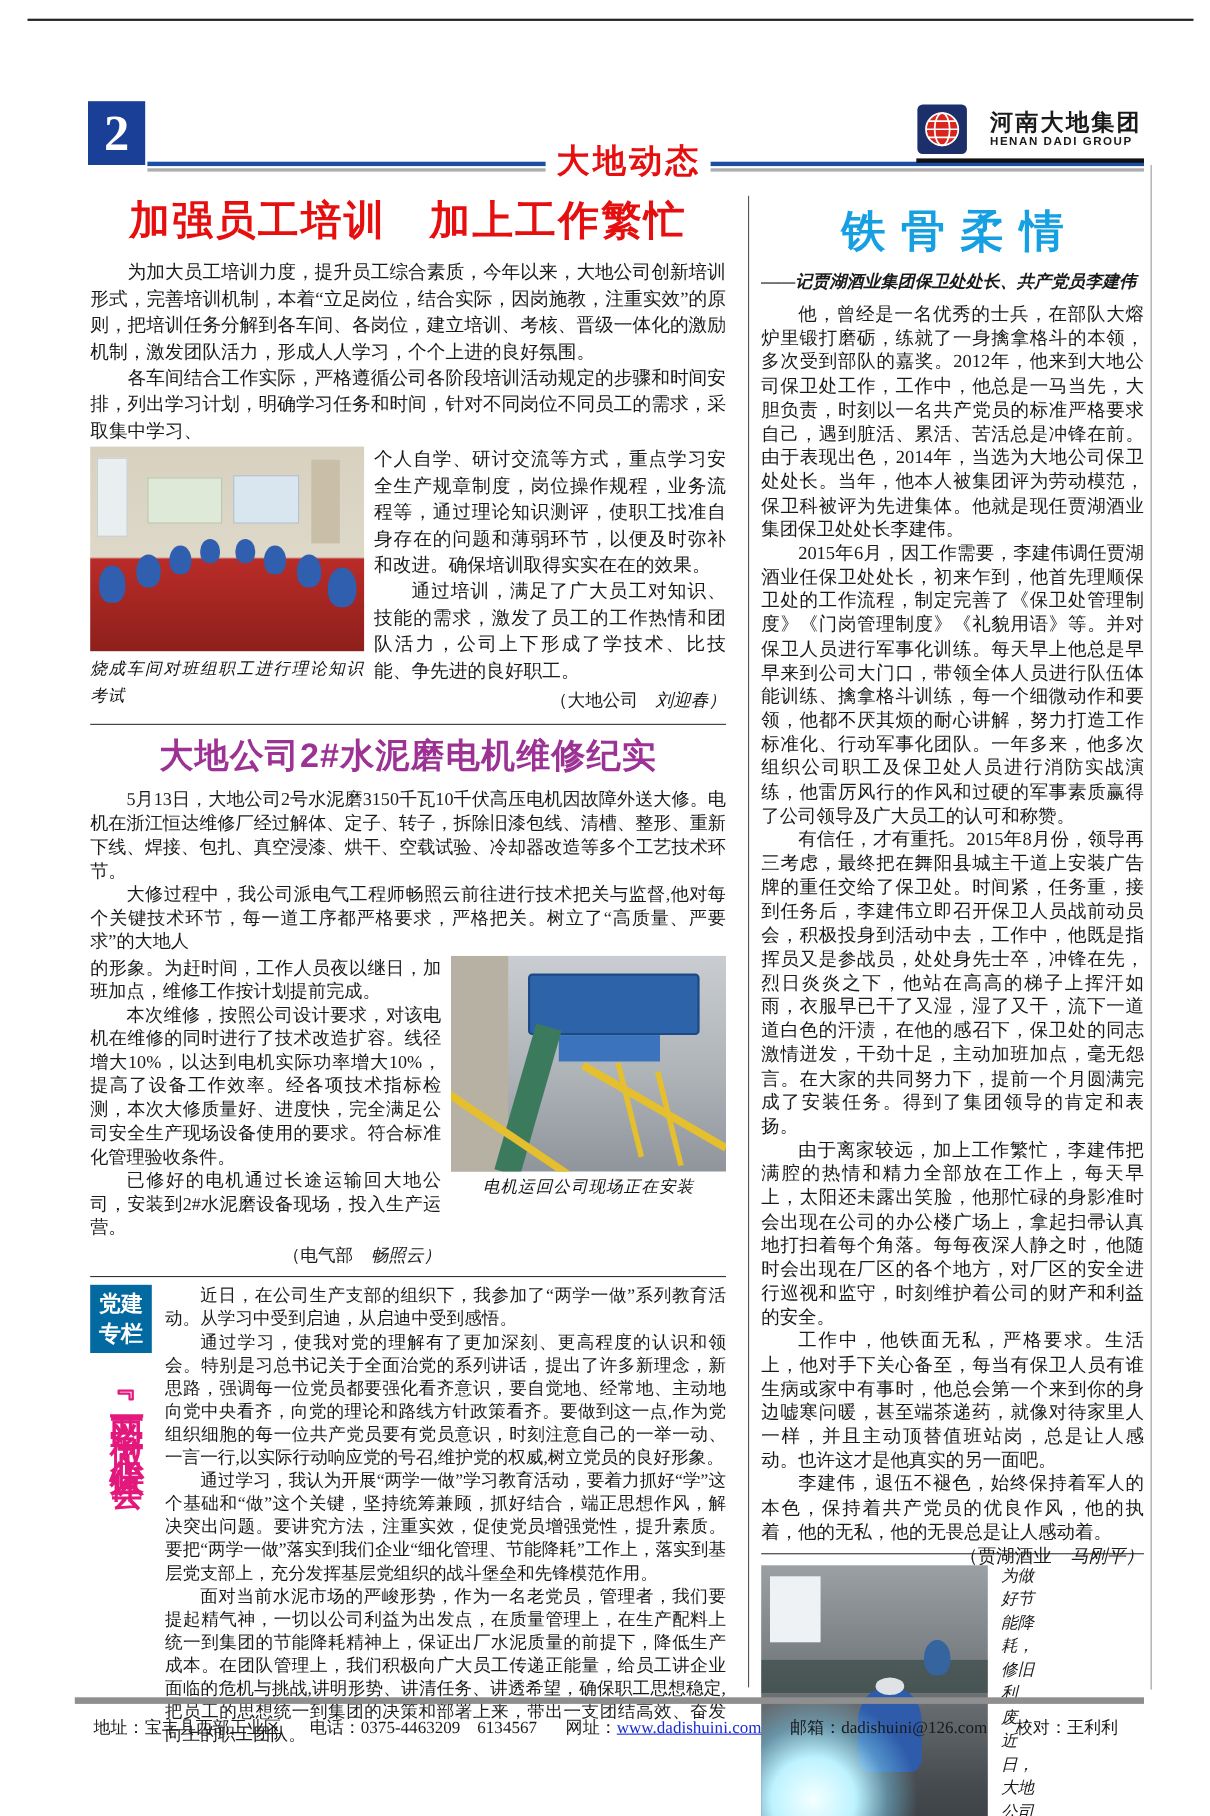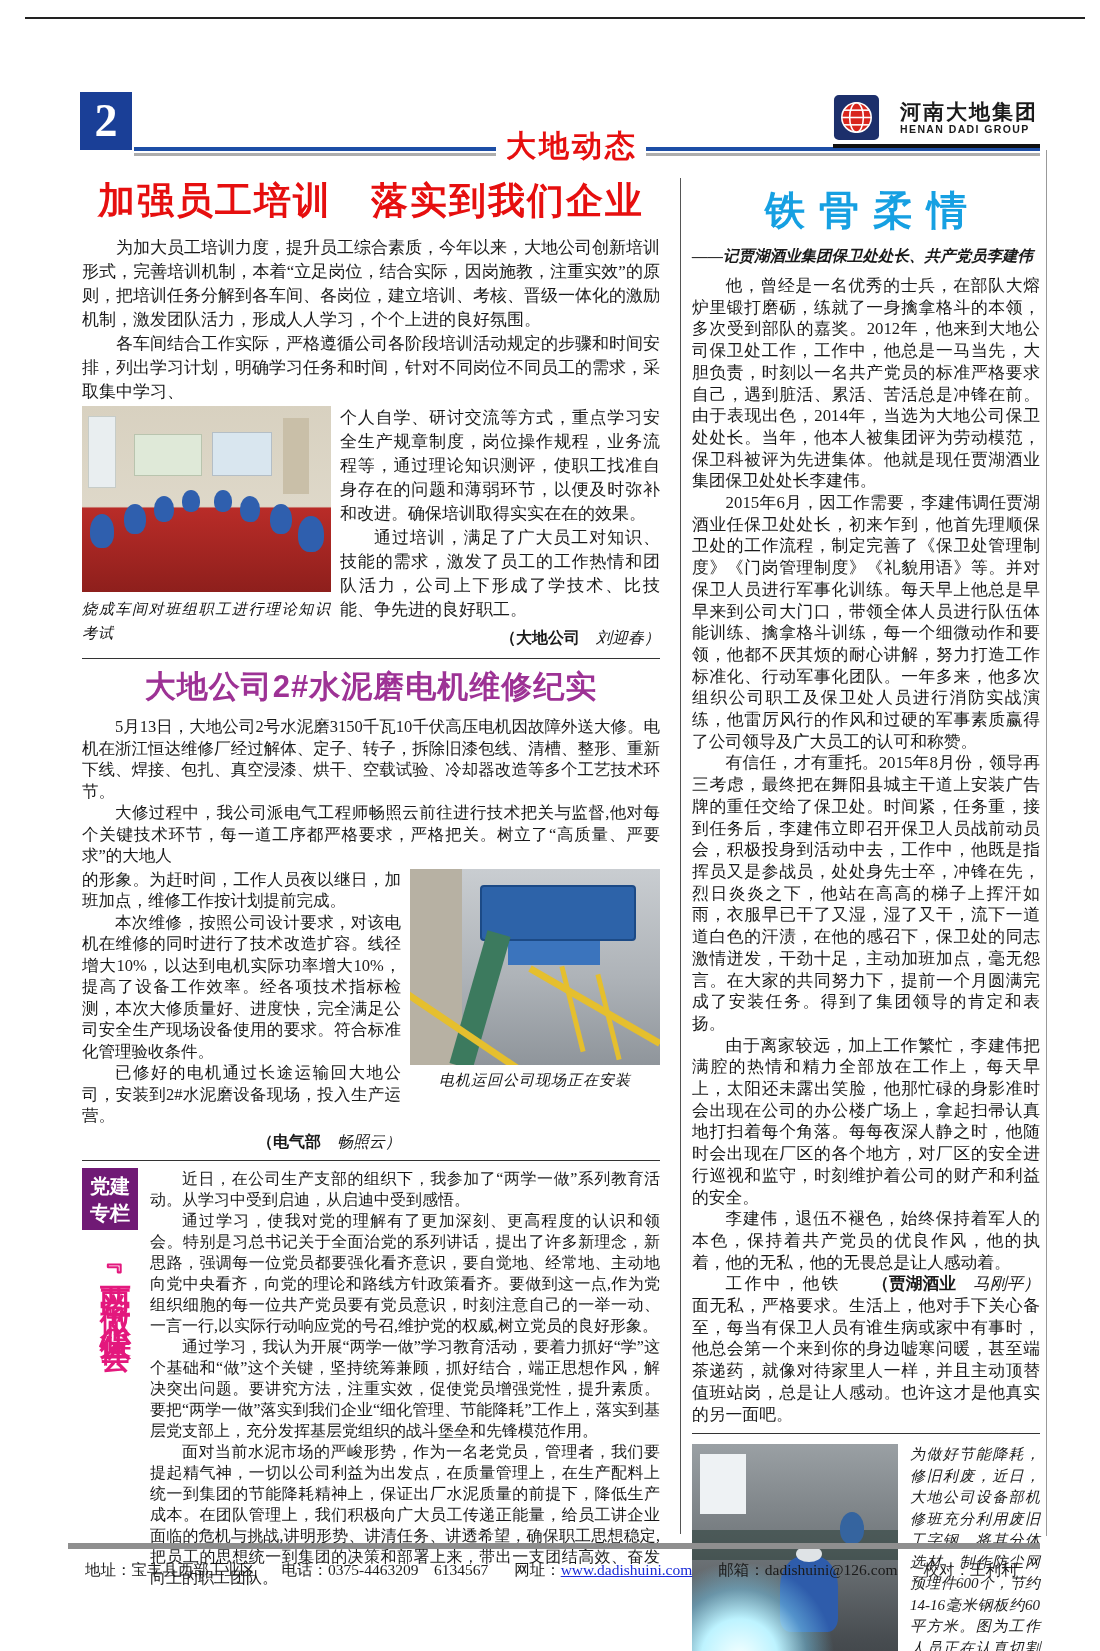--- a/index.html
+++ b/index.html
@@ -54,28 +54,28 @@
   .photo.mt { width:249px; height:186px; background:linear-gradient(180deg,#d8d1c0 0%,#ded8c9 54%,#b92c28 55%,#8e1f1c 100%); }
   .photo.mo { width:250px; height:196px; background:linear-gradient(180deg,#c9cdd1 0%,#aeb3b8 55%,#8f959b 100%); }
   .photo.wd { width:206px; height:262px; flex:none; background:linear-gradient(180deg,#9aa0a4 0%,#70767a 40%,#474c50 75%,#35393d 100%); }
   .photo span { position:absolute; display:block; }
   .pp { background:#2f5fae; border-radius:50% 50% 42% 42%; }
 
   .photo-caption { font-size:15px; font-style:italic; margin-top:5px; letter-spacing:1px; color:#111; }
   .caption-center { text-align:center; }
 
   .credit-line { text-align:right; margin-top:4px; font-size:16px; }
-  .credit-org  { font-family:"Liberation Sans",sans-serif; font-weight:bold; font-style:normal; }
+  .credit-org  { font-family:"Liberation Sans",sans-serif; font-weight:normal; font-style:normal; }
   .credit-name { font-style:italic; }
   .inline-credit { float:right; }
 
   
   .party-row  { display:flex; gap:8px; margin-top:6px; }
   .party-rail { width:60px; flex:none; }
-  .party-box  { width:56px; height:62px; background:#701a75; color:#fff; box-sizing:border-box;
+  .party-box  { width:56px; height:62px; background:#0369a1; color:#fff; box-sizing:border-box;
                 font-family:"Liberation Sans",sans-serif; font-weight:bold; font-size:20px;
                 line-height:1.35; text-align:center; padding-top:5px; }
   .party-slogan { writing-mode:vertical-rl; font-size:31px; font-weight:bold; color:#e3187d;
                   letter-spacing:7px; height:398px; margin:24px 0 0 12px; }
   .party-body { flex:1; font-size:16px; line-height:21px; text-align:justify; }
   .party-body p { margin:0; }
   .p-gap { margin-top:13px; }
 
   
   .iron-title { font-family:"Liberation Sans",sans-serif; font-size:40px; font-weight:bold;
@@ -126,21 +126,21 @@
       <span>
         <div class="logo-cn">河南大地集团</div>
         <div class="logo-en">HENAN DADI GROUP</div>
       </span>
     </div>
     <div class="logo-bar"></div>
   </div>
 
   <div class="col-left">
 
-    <h1 class="a1-title">加强员工培训　落实到我们企业</h1>
+    <h1 class="a1-title">加强员工培训　加上工作繁忙</h1>
     <div class="a1-body">
       <div class="indent">为加大员工培训力度，提升员工综合素质，今年以来，大地公司创新培训形式，完善培训机制，本着“立足岗位，结合实际，因岗施教，注重实效”的原则，把培训任务分解到各车间、各岗位，建立培训、考核、晋级一体化的激励机制，激发团队活力，形成人人学习，个个上进的良好氛围。</div>
       <div class="indent">各车间结合工作实际，严格遵循公司各阶段培训活动规定的步骤和时间安排，列出学习计划，明确学习任务和时间，针对不同岗位不同员工的需求，采取集中学习、</div>
       <div class="row">
         <div class="a1-photocol">
           <div class="photo mt">
             <span style="left:6px;top:10px;width:26px;height:70px;background:#e9eef0;border:1px solid #c6ccc8;"></span>
             <span style="left:52px;top:28px;width:66px;height:40px;background:#dfe9d8;border:1px solid #b9c4ae;"></span>
             <span style="left:130px;top:26px;width:58px;height:42px;background:#d9e6ef;border:1px solid #b4bec6;"></span>
             <span style="right:22px;top:12px;width:26px;height:76px;background:#c9bfa8;"></span>
@@ -217,27 +217,27 @@
   </div>
 
   <div class="col-right">
     <h2 class="iron-title">铁骨柔情</h2>
     <div class="iron-sub">——记贾湖酒业集团保卫处处长、共产党员李建伟</div>
     <div class="iron-body">
       <p class="indent">他，曾经是一名优秀的士兵，在部队大熔炉里锻打磨砺，练就了一身擒拿格斗的本领，多次受到部队的嘉奖。2012年，他来到大地公司保卫处工作，工作中，他总是一马当先，大胆负责，时刻以一名共产党员的标准严格要求自己，遇到脏活、累活、苦活总是冲锋在前。由于表现出色，2014年，当选为大地公司保卫处处长。当年，他本人被集团评为劳动模范，保卫科被评为先进集体。他就是现任贾湖酒业集团保卫处处长李建伟。</p>
       <p class="indent">2015年6月，因工作需要，李建伟调任贾湖酒业任保卫处处长，初来乍到，他首先理顺保卫处的工作流程，制定完善了《保卫处管理制度》《门岗管理制度》《礼貌用语》等。并对保卫人员进行军事化训练。每天早上他总是早早来到公司大门口，带领全体人员进行队伍体能训练、擒拿格斗训练，每一个细微动作和要领，他都不厌其烦的耐心讲解，努力打造工作标准化、行动军事化团队。一年多来，他多次组织公司职工及保卫处人员进行消防实战演练，他雷厉风行的作风和过硬的军事素质赢得了公司领导及广大员工的认可和称赞。</p>
       <p class="indent">有信任，才有重托。2015年8月份，领导再三考虑，最终把在舞阳县城主干道上安装广告牌的重任交给了保卫处。时间紧，任务重，接到任务后，李建伟立即召开保卫人员战前动员会，积极投身到活动中去，工作中，他既是指挥员又是参战员，处处身先士卒，冲锋在先，烈日炎炎之下，他站在高高的梯子上挥汗如雨，衣服早已干了又湿，湿了又干，流下一道道白色的汗渍，在他的感召下，保卫处的同志激情迸发，干劲十足，主动加班加点，毫无怨言。在大家的共同努力下，提前一个月圆满完成了安装任务。得到了集团领导的肯定和表扬。</p>
       <p class="indent">由于离家较远，加上工作繁忙，李建伟把满腔的热情和精力全部放在工作上，每天早上，太阳还未露出笑脸，他那忙碌的身影准时会出现在公司的办公楼广场上，拿起扫帚认真地打扫着每个角落。每每夜深人静之时，他随时会出现在厂区的各个地方，对厂区的安全进行巡视和监守，时刻维护着公司的财产和利益的安全。</p>
+      <p class="indent">工作中，他铁面无私，严格要求。生活上，他对手下关心备至，每当有保卫人员有谁生病或家中有事时，他总会第一个来到你的身边嘘寒问暖，甚至端茶递药，就像对待家里人一样，并且主动顶替值班站岗，总是让人感动。也许这才是他真实的另一面吧。</p>
       <p class="indent">
         <span>李建伟，退伍不褪色，始终保持着军人的本色，保持着共产党员的优良作风，他的执着，他的无私，他的无畏总是让人感动着。</span>
         <span class="inline-credit">
           <span class="credit-org">（贾湖酒业</span><span class="credit-name">　马刚平）</span>
         </span>
       </p>
-      <p class="indent">工作中，他铁面无私，严格要求。生活上，他对手下关心备至，每当有保卫人员有谁生病或家中有事时，他总会第一个来到你的身边嘘寒问暖，甚至端茶递药，就像对待家里人一样，并且主动顶替值班站岗，总是让人感动。也许这才是他真实的另一面吧。</p>
     </div>
 
     <div class="hline"></div>
 
     <div class="equip-row">
       <div class="photo wd">
         <span style="left:8px;top:10px;width:46px;height:60px;background:#eef2f4;"></span>
         <span style="left:0;top:86px;width:100%;height:30px;background:rgba(40,60,55,0.55);"></span>
         <span class="pp" style="left:148px;top:68px;width:24px;height:32px;background:#35649f;"></span>
         <span style="left:88px;top:112px;width:58px;height:76px;background:#2e5cab;border-radius:40% 40% 18% 18%;"></span>

